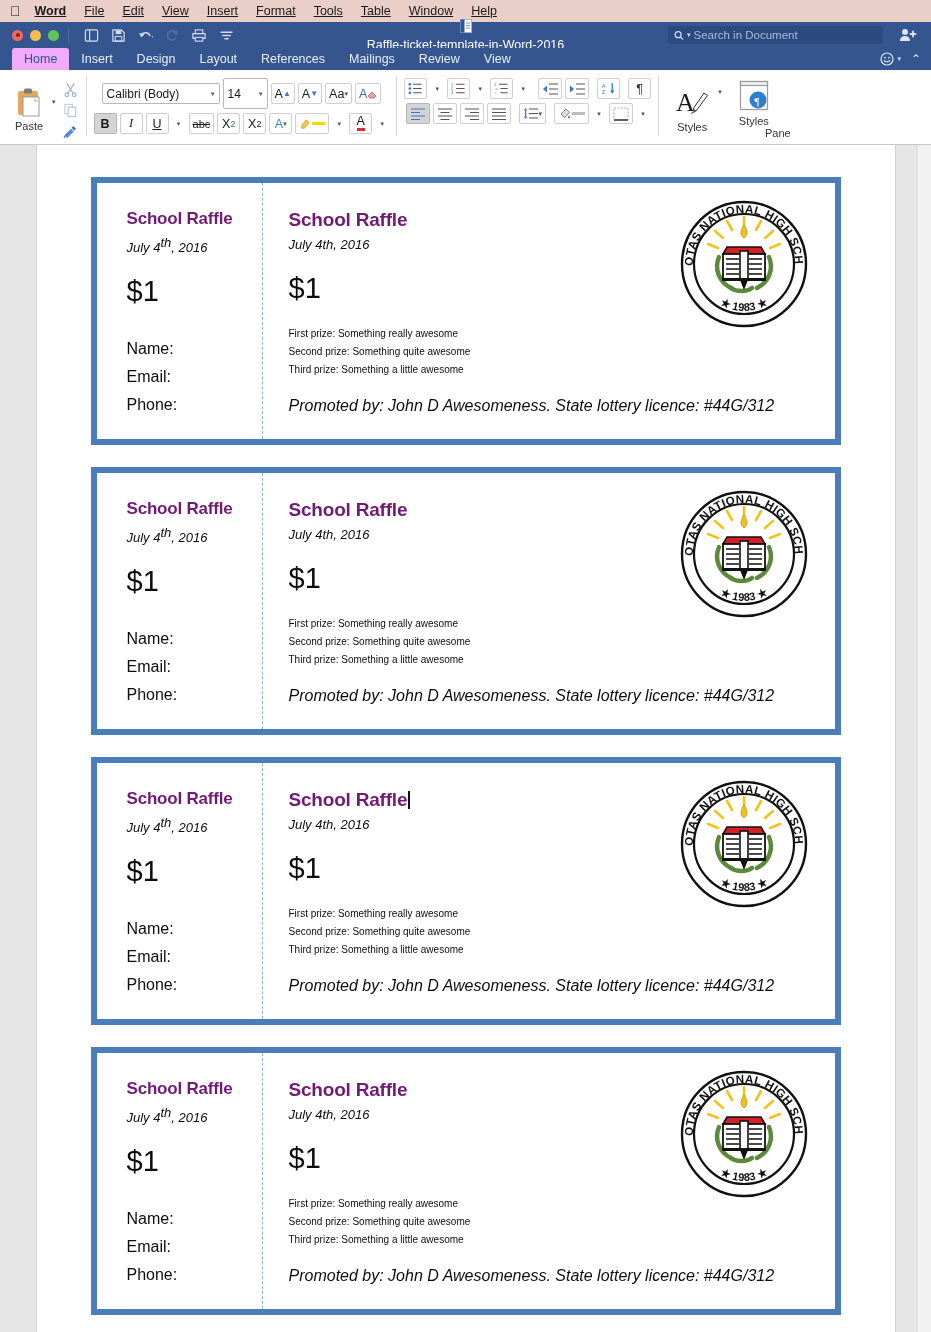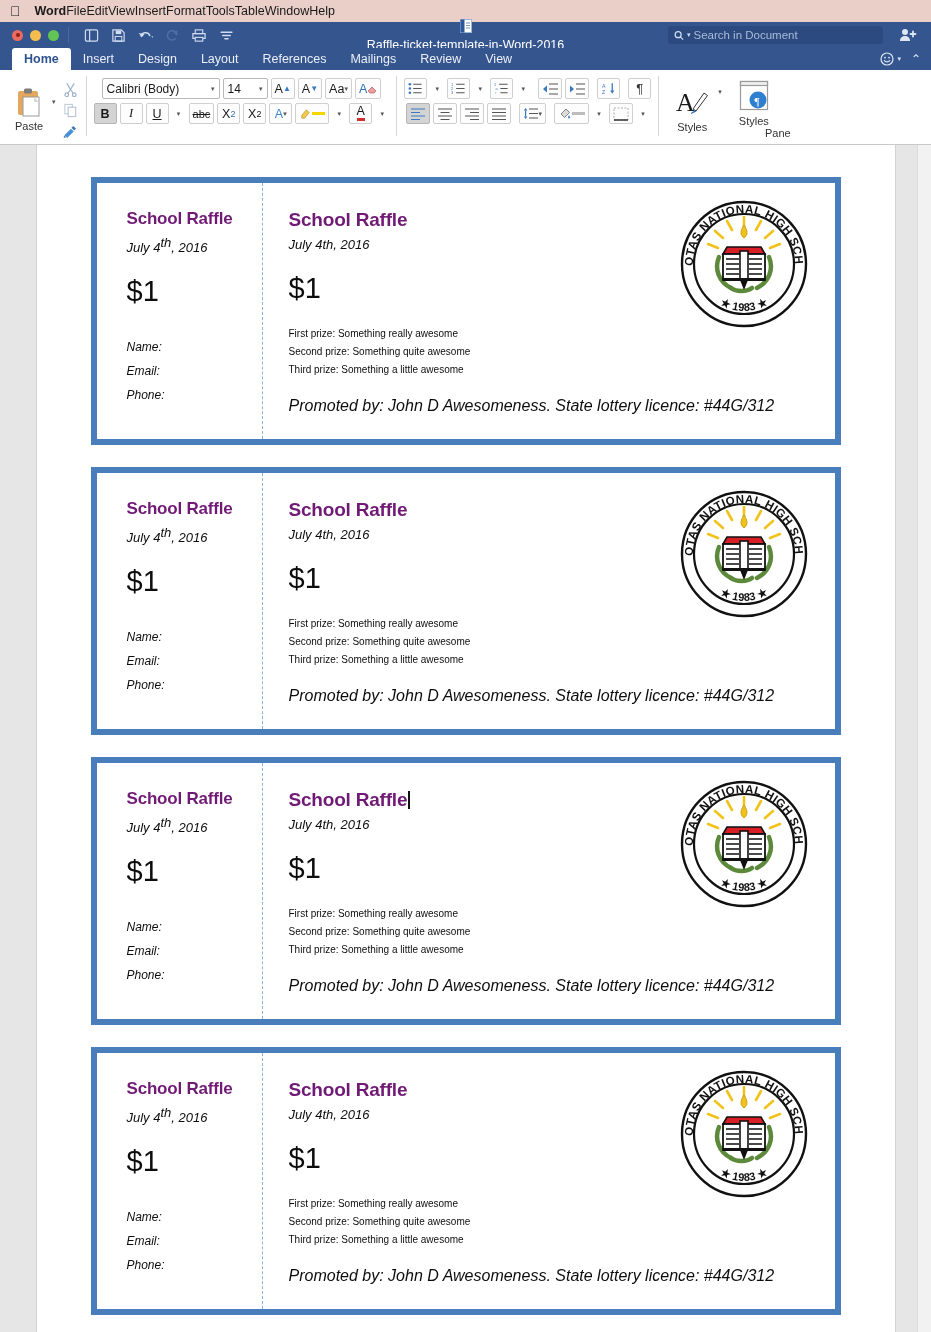--- a/index.html
+++ b/index.html
@@ -14,21 +14,21 @@
   .menubar {
     height: 22px; width: 931px;
     background: #e9cfc8;
     display: flex; align-items: center;
     padding-left: 10px;
     color: #1a1a1a;
     font-size: 12.5px;
     position: relative;
   }
   .apple-logo { font-size: 14px; line-height: 1; margin-right: 14px; color:#111; }
-  .menubar .mi { white-space: nowrap; }
+  .menubar .mi { margin-right: 18px; white-space: nowrap; text-decoration: underline; }
   .menubar .mi.bold { font-weight: bold; }
 
   
   .titlebar {
     height: 26px; width: 931px;
     background: #35558f;
     display: flex; align-items: center;
     position: relative;
   }
   .traffic { display: flex; align-items: center; gap: 7px; margin-left: 12px; }
@@ -76,21 +76,21 @@
     background: #35558f;
     display: flex; align-items: stretch;
     position: relative;
   }
   .tab {
     padding: 0 12px; display: flex; align-items: center;
     color: #eaeff8; font-size: 12.5px; white-space: nowrap;
   }
   .tab:first-child { margin-left: 12px; }
   .tab.active {
-    background: #ffffff; color: #2e5391; font-weight: bold;
+    background: #f0abfc; color: #2e5391; font-weight: normal;
     border-radius: 3px 3px 0 0;
   }
   .tab-right { position: absolute; right: 10px; top: 0; height: 22px; display: flex; align-items: center; gap: 10px; }
   .smiley { display: flex; align-items: center; gap: 3px; }
 
   
   .ribbon {
     height: 75px; width: 931px; background: #ffffff;
     border-bottom: 1px solid #c9c9c9;
     display: flex; align-items: flex-start; padding: 4px 0 0 6px;
@@ -106,21 +106,21 @@
 
   
   .font-grp { display: flex; flex-direction: column; gap: 4px; padding-top: 4px; }
   .fr { display: flex; align-items: center; gap: 3px; }
   .fname {
     width: 118px; height: 21px; border: 1px solid #b8b8b8; border-radius: 2px;
     background: #fff; display: flex; align-items: center; padding: 0 4px;
     font-size: 12px; color: #1a1a1a; justify-content: space-between;
   }
   .fsize {
-    width: 45px; height: 21px; border: 1px solid #b8b8b8; border-radius: 2px;
+    width: 45px; height: 31px; border: 1px solid #b8b8b8; border-radius: 2px;
     background: #fff; display: flex; align-items: center; padding: 0 4px;
     font-size: 12px; color: #1a1a1a; justify-content: space-between;
   }
   .caret { font-size: 7px; color: #555; }
   .btn {
     min-width: 23px; height: 21px; border: 1px solid transparent; border-radius: 2px;
     display: flex; align-items: center; justify-content: center;
     font-size: 12.5px; color: #1a1a1a; background: transparent; padding: 0 3px;
   }
   .btn.boxed { border-color: #cfcfcf; background: #fdfdfd; }
@@ -178,21 +178,21 @@
   .body .t-title { font-size: 19px; }
   .t-date {
     font-style: italic; font-size: 13px; color: #0d0d0d; margin-top: 6px;
   }
   .t-date sup { font-size: 13px; vertical-align: super; }
   .t-price {
     font-size: 29px; color: #0d0d0d; margin-top: 22px; font-weight: normal;
     line-height: 1;
   }
   .t-fields { margin-top: 34px; }
-  .t-fields div { font-size: 12px; color: #0d0d0d; margin-bottom: 10px; font-style: italic; }
+  .t-fields div { font-size: 16px; color: #0d0d0d; margin-bottom: 10px; }
   .t-prizes { margin-top: 25px; }
   .t-prizes div { font-size: 10px; color: #0d0d0d; margin-bottom: 7px; }
   .t-promo {
     font-style: italic; font-size: 16px; color: #0d0d0d;
     position: absolute; bottom: 24px; left: 26px;
   }
   .caret-bar {
     display: inline-block; width: 1.5px; height: 18px; background: #111;
     vertical-align: -3px; margin-left: 1px;
   }

